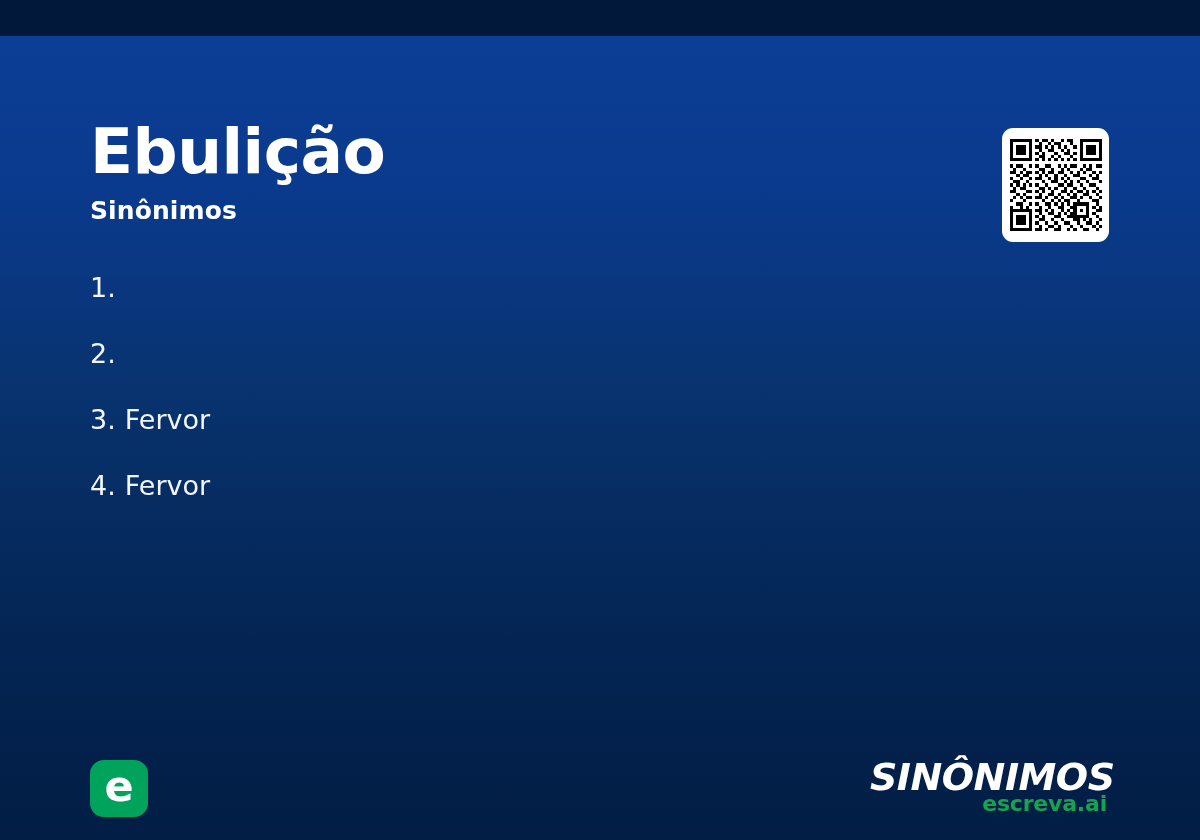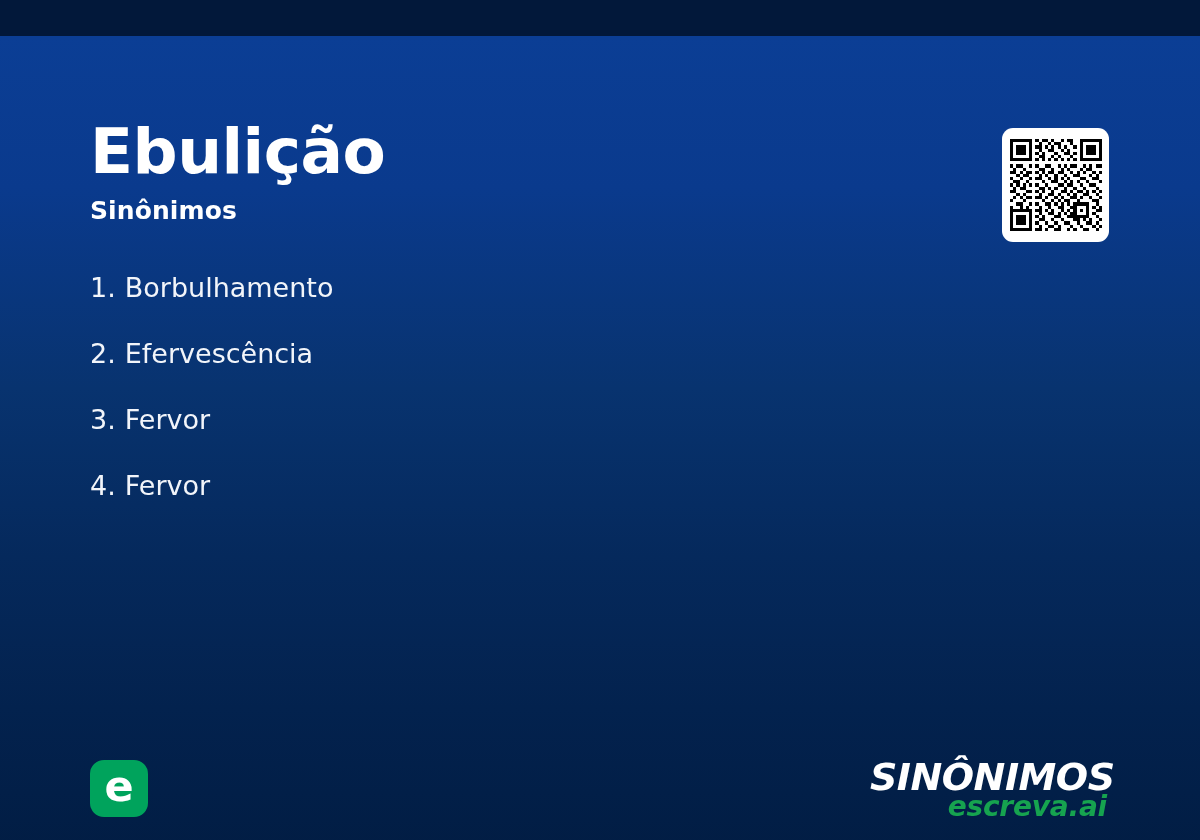--- a/index.html
+++ b/index.html
@@ -137,23 +137,22 @@
     font-size: 38px;
     font-weight: 700;
     font-style: italic;
     letter-spacing: -0.5px;
     color: #ffffff;
     line-height: 1.0;
     display: block;
   }
   .brand-sub {
     font-family: "DejaVu Sans", sans-serif;
-    font-size: 28px;
+    font-size: 22px;
     font-weight: 700;
-    font-style: italic;
     letter-spacing: -0.2px;
     color: #16a34f;
     line-height: 1.0;
     display: block;
     margin-top: -3px;
     padding-right: 3px;
     text-align: right;
   }
 </style>
 </head>
@@ -415,25 +414,23 @@
         <rect x="20" y="28" width="1" height="1"></rect>
           <rect x="23" y="28" width="2" height="1"></rect>
         <rect x="27" y="28" width="1" height="1"></rect>
       </g>
     </svg>
   </div>
 
   <ol class="syn-list">
     <li class="syn-item">
       <span class="syn-index">1.</span>
-      <span>Borbulhamento</span>
     </li>
     <li class="syn-item">
       <span class="syn-index">2.</span>
-      <span>Efervescência</span>
     </li>
     <li class="syn-item">
       <span class="syn-index">3.</span>
       <span>Fervor</span>
     </li>
     <li class="syn-item">
       <span class="syn-index">4.</span>
       <span>Fervor</span>
     </li>
   </ol>

